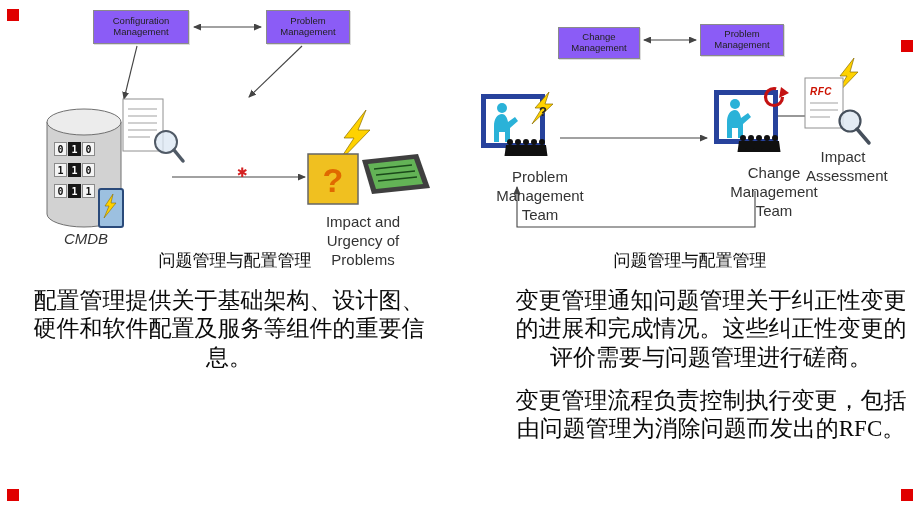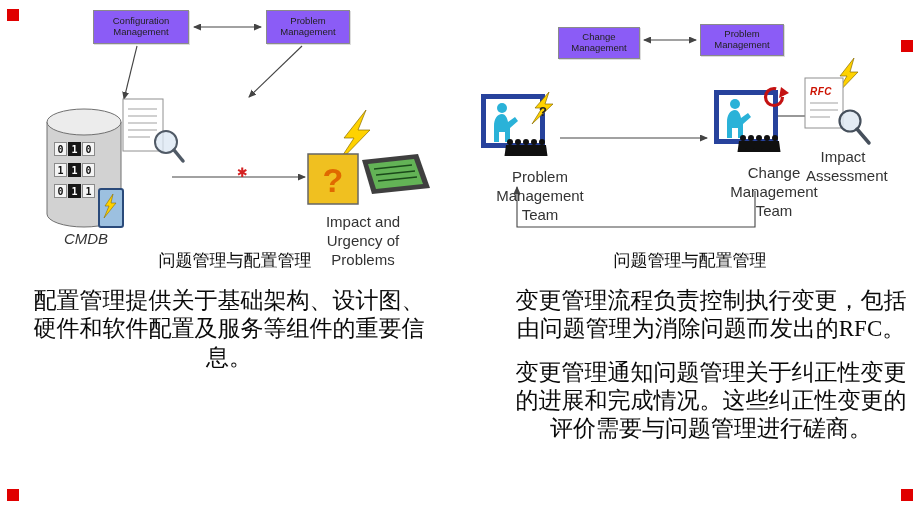--- a/index.html
+++ b/index.html
@@ -180,17 +180,17 @@
   </div>
   <div class="small-label" style="left:806px; top:148px; width:74px;">Impact Assessment</div>
 
   <div class="caption" style="left:50px; top:249px; width:370px;">问题管理与配置管理</div>
   <div class="caption" style="left:505px; top:249px; width:370px;">问题管理与配置管理</div>
 
   <div class="body-text" style="left:30px; top:287px; width:398px;">
     <p>配置管理提供关于基础架构、设计图、硬件和软件配置及服务等组件的重要信息。</p>
   </div>
   <div class="body-text" style="left:512px; top:287px; width:398px;">
+    <p>变更管理通知问题管理关于纠正性变更的进展和完成情况。这些纠正性变更的评价需要与问题管理进行磋商。</p>
     <p>变更管理流程负责控制执行变更，包括由问题管理为消除问题而发出的RFC。</p>
-    <p>变更管理通知问题管理关于纠正性变更的进展和完成情况。这些纠正性变更的评价需要与问题管理进行磋商。</p>
   </div>
 
 </div>
 
 </body></html>

